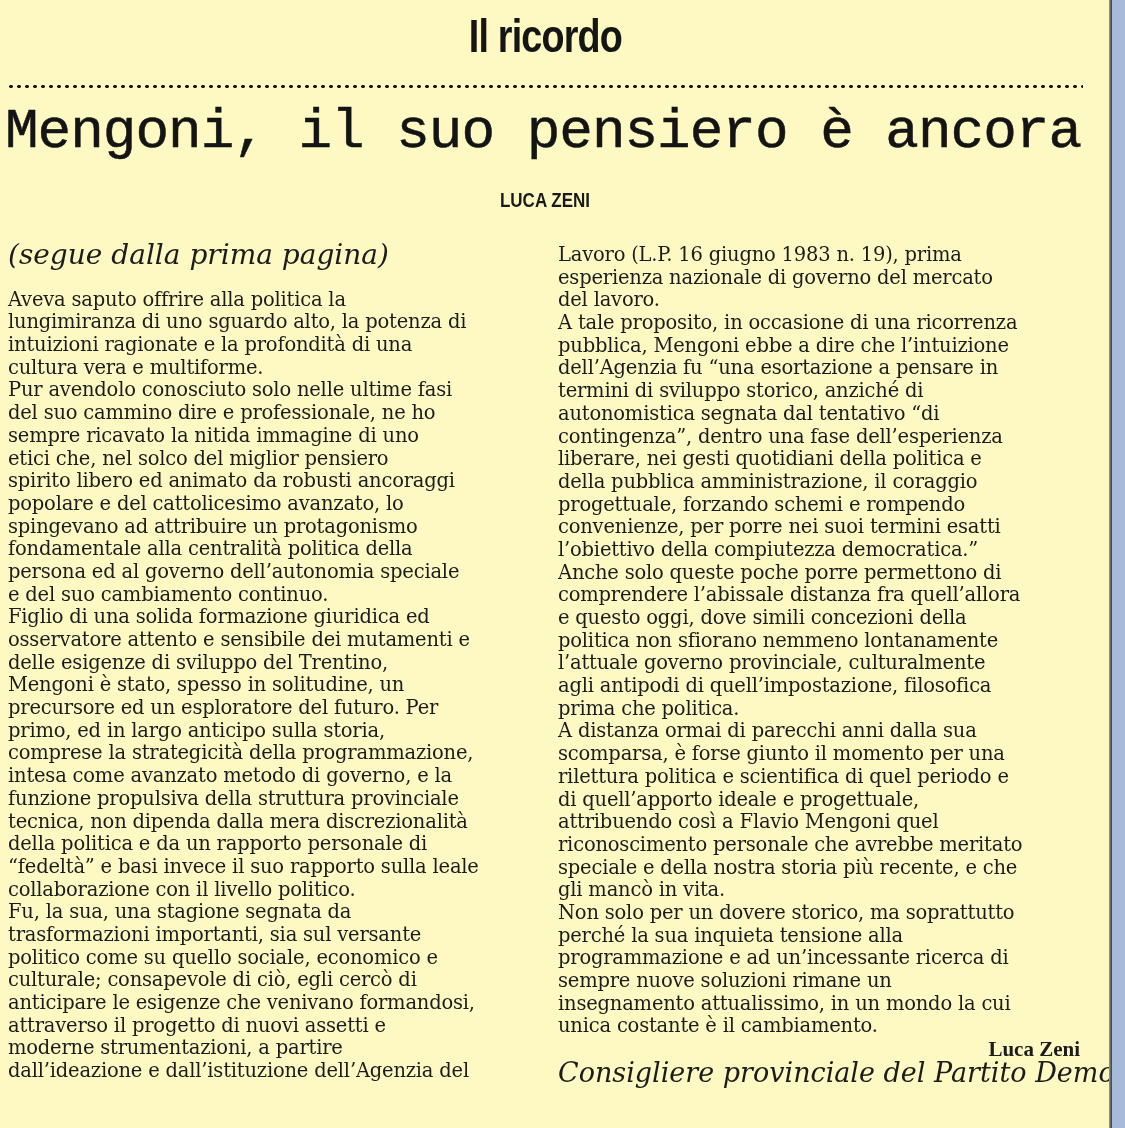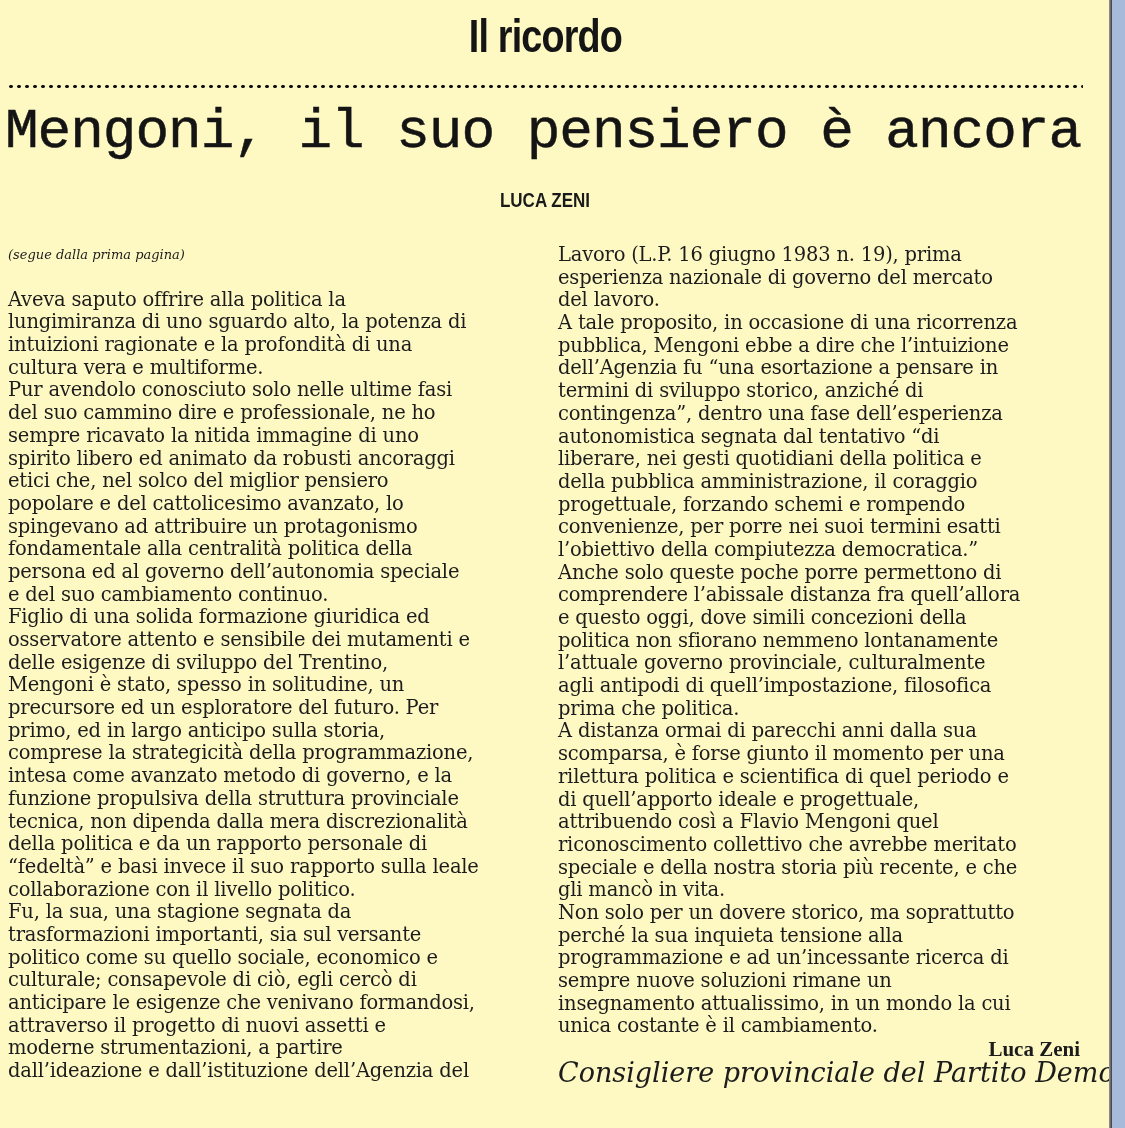--- a/index.html
+++ b/index.html
@@ -61,21 +61,21 @@
   
   .col { position:absolute; top:244px; }
   .col-left  { left:8px;  width:530px; }
   .col-right { left:558px; width:524px; }
   .line {
     font-size:19.5px; line-height:22.7px; height:22.7px;
     white-space:nowrap; letter-spacing:-0.2px;
   }
   .continuation {
     font-style:italic;
-    font-size:13px; line-height:22.7px;
+    font-size:28px; line-height:22.7px;
     margin:0 0 22px 0;
     white-space:nowrap;
   }
   .sig-name {
     font-family:"Liberation Serif", serif;
     font-weight:bold; font-size:21px; line-height:23px;
     text-align:right; padding-right:2px;
   }
   .sig-role {
     font-style:italic; font-size:27px; line-height:24px;
@@ -103,22 +103,22 @@
   <div class="col col-left">
     <p class="continuation">(segue dalla prima pagina)</p>
     <div class="body-lines">
         <div class="line">Aveva saputo offrire alla politica la</div>
         <div class="line">lungimiranza di uno sguardo alto, la potenza di</div>
         <div class="line">intuizioni ragionate e la profondità di una</div>
         <div class="line">cultura vera e multiforme.</div>
         <div class="line">Pur avendolo conosciuto solo nelle ultime fasi</div>
         <div class="line">del suo cammino dire e professionale, ne ho</div>
         <div class="line">sempre ricavato la nitida immagine di uno</div>
+        <div class="line">etici che, nel solco del miglior pensiero</div>
         <div class="line">spirito libero ed animato da robusti ancoraggi</div>
-        <div class="line">etici che, nel solco del miglior pensiero</div>
         <div class="line">popolare e del cattolicesimo avanzato, lo</div>
         <div class="line">spingevano ad attribuire un protagonismo</div>
         <div class="line">fondamentale alla centralità politica della</div>
         <div class="line">persona ed al governo dell’autonomia speciale</div>
         <div class="line">e del suo cambiamento continuo.</div>
         <div class="line">Figlio di una solida formazione giuridica ed</div>
         <div class="line">osservatore attento e sensibile dei mutamenti e</div>
         <div class="line">delle esigenze di sviluppo del Trentino,</div>
         <div class="line">Mengoni è stato, spesso in solitudine, un</div>
         <div class="line">precursore ed un esploratore del futuro. Per</div>
@@ -143,40 +143,40 @@
 
   <div class="col col-right">
     <div class="body-lines">
         <div class="line">Lavoro (L.P. 16 giugno 1983 n. 19), prima</div>
         <div class="line">esperienza nazionale di governo del mercato</div>
         <div class="line">del lavoro.</div>
         <div class="line">A tale proposito, in occasione di una ricorrenza</div>
         <div class="line">pubblica, Mengoni ebbe a dire che l’intuizione</div>
         <div class="line">dell’Agenzia fu “una esortazione a pensare in</div>
         <div class="line">termini di sviluppo storico, anziché di</div>
+        <div class="line">autonomistica segnata dal tentativo “di</div>
         <div class="line">contingenza”, dentro una fase dell’esperienza</div>
-        <div class="line">autonomistica segnata dal tentativo “di</div>
         <div class="line">liberare, nei gesti quotidiani della politica e</div>
         <div class="line">della pubblica amministrazione, il coraggio</div>
         <div class="line">progettuale, forzando schemi e rompendo</div>
         <div class="line">convenienze, per porre nei suoi termini esatti</div>
         <div class="line">l’obiettivo della compiutezza democratica.”</div>
         <div class="line">Anche solo queste poche porre permettono di</div>
         <div class="line">comprendere l’abissale distanza fra quell’allora</div>
         <div class="line">e questo oggi, dove simili concezioni della</div>
         <div class="line">politica non sfiorano nemmeno lontanamente</div>
         <div class="line">l’attuale governo provinciale, culturalmente</div>
         <div class="line">agli antipodi di quell’impostazione, filosofica</div>
         <div class="line">prima che politica.</div>
         <div class="line">A distanza ormai di parecchi anni dalla sua</div>
         <div class="line">scomparsa, è forse giunto il momento per una</div>
         <div class="line">rilettura politica e scientifica di quel periodo e</div>
         <div class="line">di quell’apporto ideale e progettuale,</div>
         <div class="line">attribuendo così a Flavio Mengoni quel</div>
-        <div class="line">riconoscimento collettivo che avrebbe meritato</div>
+        <div class="line">riconoscimento personale che avrebbe meritato</div>
         <div class="line">speciale e della nostra storia più recente, e che</div>
         <div class="line">gli mancò in vita.</div>
         <div class="line">Non solo per un dovere storico, ma soprattutto</div>
         <div class="line">perché la sua inquieta tensione alla</div>
         <div class="line">programmazione e ad un’incessante ricerca di</div>
         <div class="line">sempre nuove soluzioni rimane un</div>
         <div class="line">insegnamento attualissimo, in un mondo la cui</div>
         <div class="line">unica costante è il cambiamento.</div>
       </div>
     <div class="sig-name">Luca Zeni</div>

